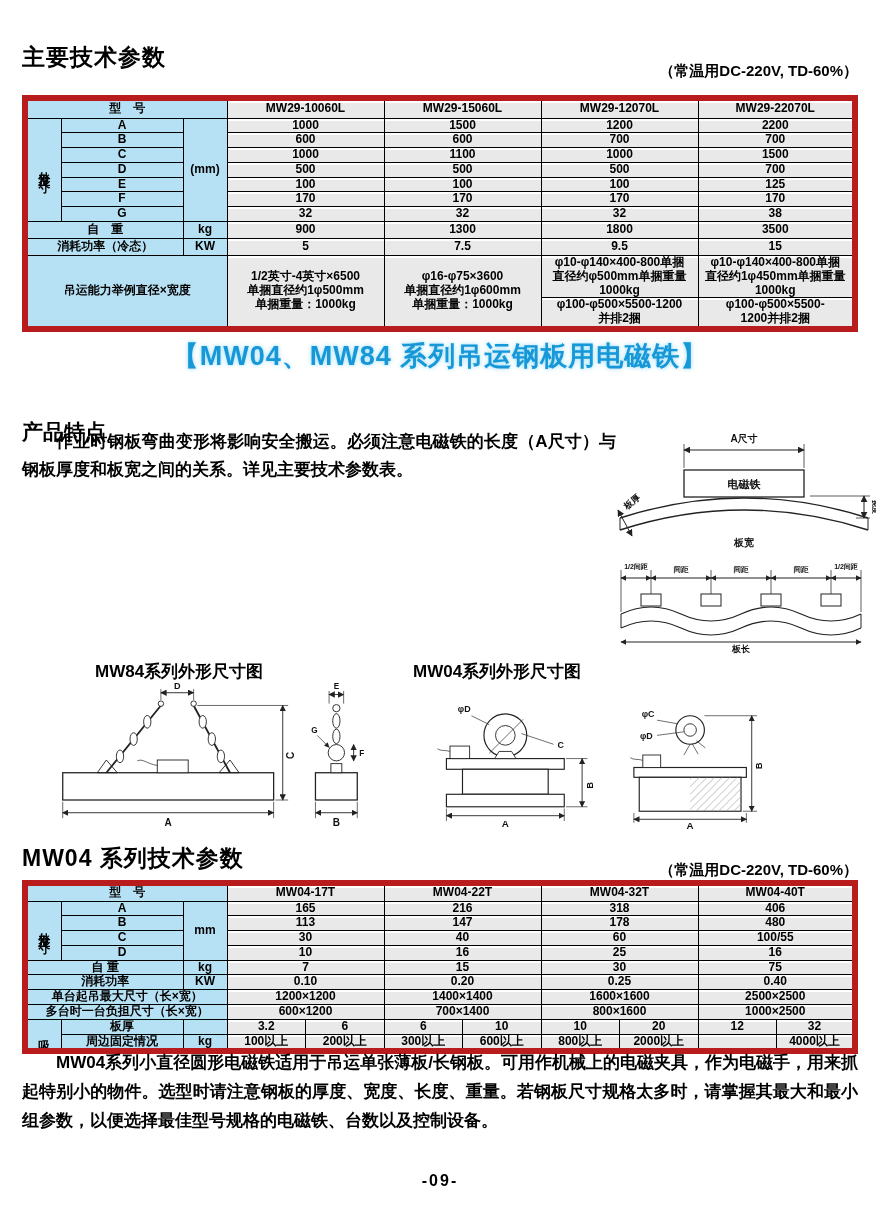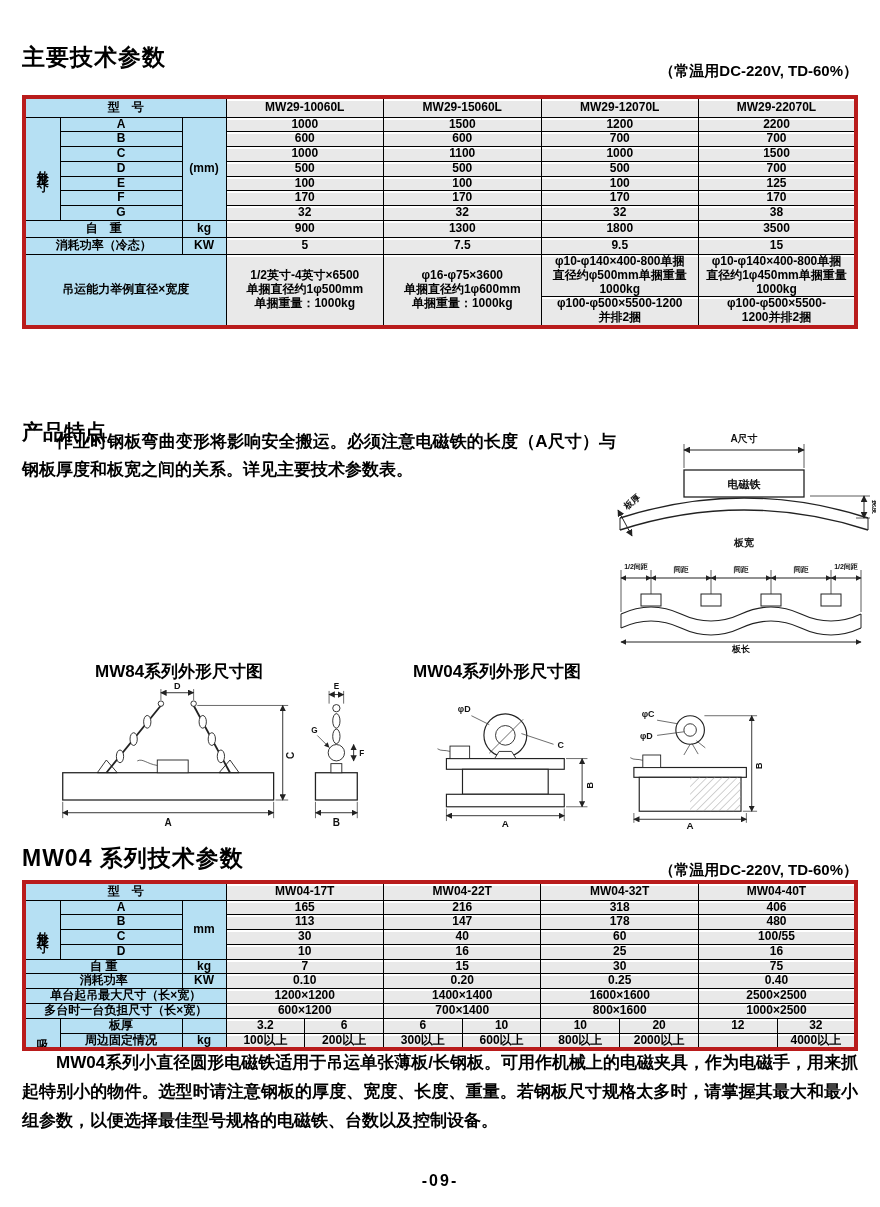--- a/index.html
+++ b/index.html
@@ -12,21 +12,21 @@
           text-shadow:0 0 5px #9edcf6,0 0 2px #c9edfb;letter-spacing:1px;}
   .feat-title{font-size:21px;font-weight:bold;margin-top:28px;}
   .bodytext{width:594px;font-size:17px;line-height:1.62;font-weight:bold;text-align:justify;}
   .bodytext p{margin:0;text-indent:2em;}
   .bottompara{width:836px;font-size:17px;line-height:1.72;font-weight:bold;text-align:justify;}
   .bottompara p{margin:0;text-indent:2em;}
   .caption{font-size:17px;font-weight:bold;text-align:center;}
   .pagenum{width:100%;text-align:center;font-size:16px;font-weight:bold;letter-spacing:2px;}
 
   table.ptable{position:absolute;left:22px;width:836px;border-collapse:collapse;table-layout:fixed;
-               border:4px solid #b91c1c;}
+               border:6px solid #b91c1c;}
   table.ptable td{border:1px solid #000;text-align:center;vertical-align:middle;
                   font-size:12px;font-weight:bold;padding:0 2px;line-height:1.15;overflow:hidden;}
   td.b{background:#b6e0f3;}
   td.g{background:#e9e9e9;box-shadow:inset 0 2px 0 #fff;}
   td.cap{font-size:10.5px;white-space:pre-line;line-height:1.25;}
   td.lbl{font-size:11.5px;}
   .vtext{writing-mode:vertical-rl;text-orientation:upright;letter-spacing:3px;line-height:1;
          display:inline-block;font-weight:bold;}
   svg text{font-family:"Liberation Sans","DejaVu Sans",sans-serif;fill:#111;}
   svg .ln{stroke:#222;fill:none;}
@@ -141,20 +141,21 @@
     </tr>
     <tr style="height:30px">
       <td class="g cap">φ100-φ500×5500-1200
 并排2捆</td>
       <td class="g cap">φ100-φ500×5500-
 1200并排2捆</td>
     </tr>
     </tbody>
   </table>
 
+  <div class="abs banner" style="top:338px">【MW04、MW84 系列吊运钢板用电磁铁】</div>
 
   <div class="abs feat-title" style="left:22px;top:390px">产品特点</div>
   <div class="abs bodytext" style="left:22px;top:428px">
     <p>作业时钢板弯曲变形将影响安全搬运。必须注意电磁铁的长度（A尺寸）与钢板厚度和板宽之间的关系。详见主要技术参数表。</p>
   </div>
 
   <svg class="abs" style="left:612px;top:428px" width="264" height="128" viewBox="0 0 264 128">
     <defs>
         <marker id="a1" viewBox="0 0 10 10" refX="9" refY="5" markerWidth="7" markerHeight="7" orient="auto-start-reverse">
           <path d="M0,0L10,5L0,10z" fill="#222"></path>

